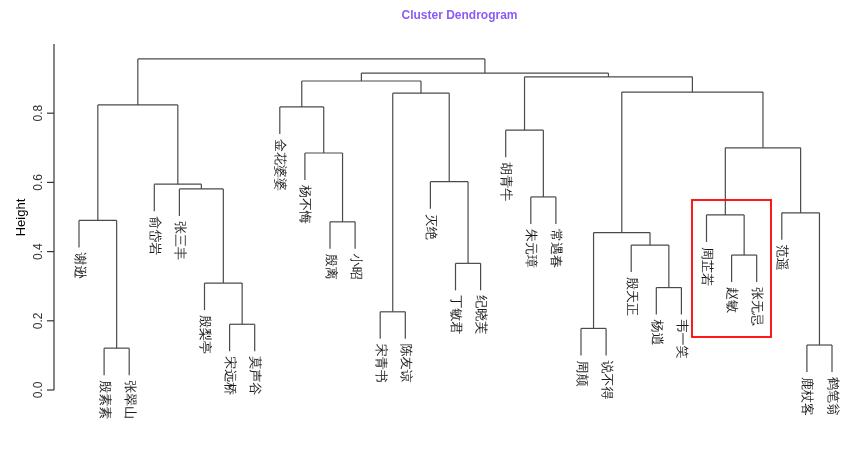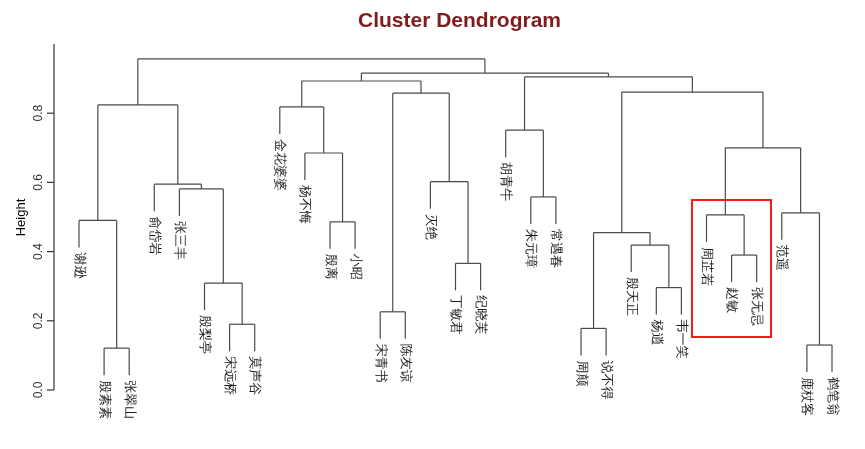--- a/index.html
+++ b/index.html
@@ -1,20 +1,20 @@
 <!DOCTYPE html>
 <html><head>
 <meta charset="utf-8">
 <style>
   html,body{margin:0;padding:0;background:#ffffff;}
   #figure{position:relative;width:865px;height:449px;background:#ffffff;overflow:hidden;
           font-family:"Liberation Sans",sans-serif;}
   #plot-svg{position:absolute;left:0;top:0;}
   #chart-title{position:absolute;left:54px;top:8px;width:811px;text-align:center;
-               font-size:21px;font-weight:bold;color:#7f1d1d;}
+               font-size:12px;font-weight:bold;color:#8b5cf6;}
   #y-axis-title{position:absolute;left:-3px;top:210px;width:46px;text-align:center;
                 font-size:13px;color:#000;transform:rotate(-90deg);}
   text{font-family:"Liberation Sans",sans-serif;}
 </style>
 </head>
 <body>
 
 <div id="figure">
   <svg id="plot-svg" width="865" height="449">
       <line x1="137.828125" y1="58.877999999999986" x2="484.9140625" y2="58.877999999999986" stroke="#4a4a4a" stroke-width="1.2"></line>

